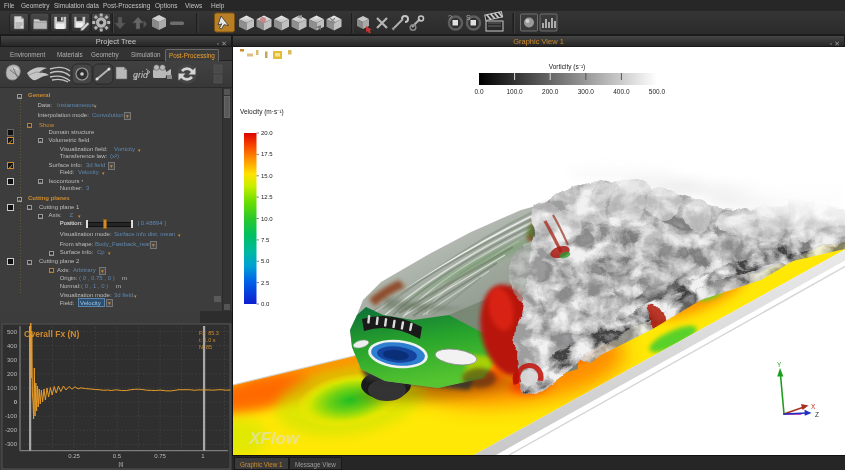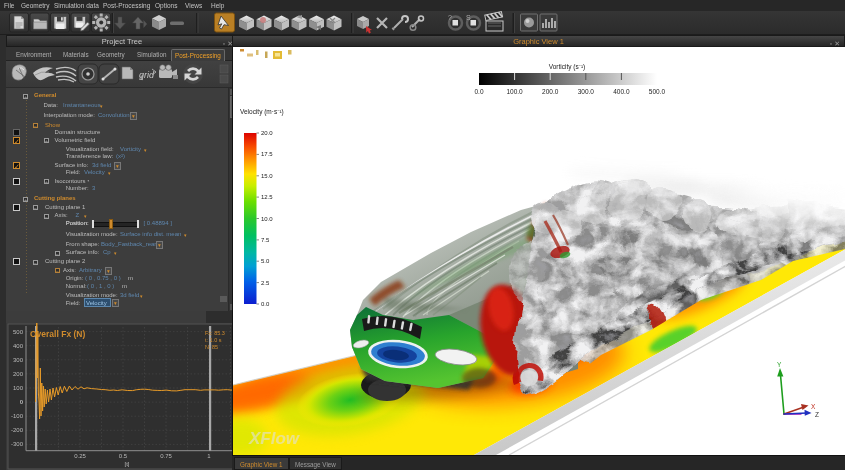--- a/index.html
+++ b/index.html
@@ -6,21 +6,21 @@
 #app{position:relative;width:845px;height:470px;background:#2d2d2d}
 .abs{position:absolute}
 
 #menubar{left:0;top:0;width:845px;height:11px;background:#272727;color:#c2c2c2;font-size:6.5px}
 #menubar span{position:absolute;top:1.5px}
 
 #toolbar{left:0;top:11px;width:845px;height:24px;background:linear-gradient(#353535,#2b2b2b);border-bottom:1px solid #1d1d1d}
 
 .hdr{height:12px;background:linear-gradient(#454545,#262626);border:1px solid #1a1a1a;color:#c8c8c8;font-size:7.5px;text-align:center;line-height:11px}
 
-#lpanel{left:6px;top:35px;width:200px;height:435px;background:#3c3c3c}
+#lpanel{left:0;top:35px;width:200px;height:435px;background:#3c3c3c}
 #tabs{left:0;top:12px;width:232px;height:14px;background:#333;border-bottom:1px solid #222}
 .tab{position:absolute;top:2px;height:12px;font-size:6.3px;color:#b0b0b0;line-height:11px;padding:0 3px}
 .tab.on{color:#f0a028;border:1px solid #6a6a6a;border-bottom:none;background:#3c3c3c;border-radius:2px 2px 0 0}
 #pprow{left:0;top:26px;width:232px;height:27px;background:linear-gradient(#414141,#383838);border-bottom:1px solid #2a2a2a}
 #tree{left:0;top:53px;width:232px;height:223px;background:#3d3d3d;font-size:6px;color:#bdbdbd}
 #tree .r{position:absolute;white-space:nowrap}
 #tree .o{color:#cf8b2d}
 #tree .v{color:#5f87ae}
 #tree .dd{color:#cf8b2d;font-size:5px}
 .cb{position:absolute;width:7px;height:7px;background:#111;border:1px solid #888}

